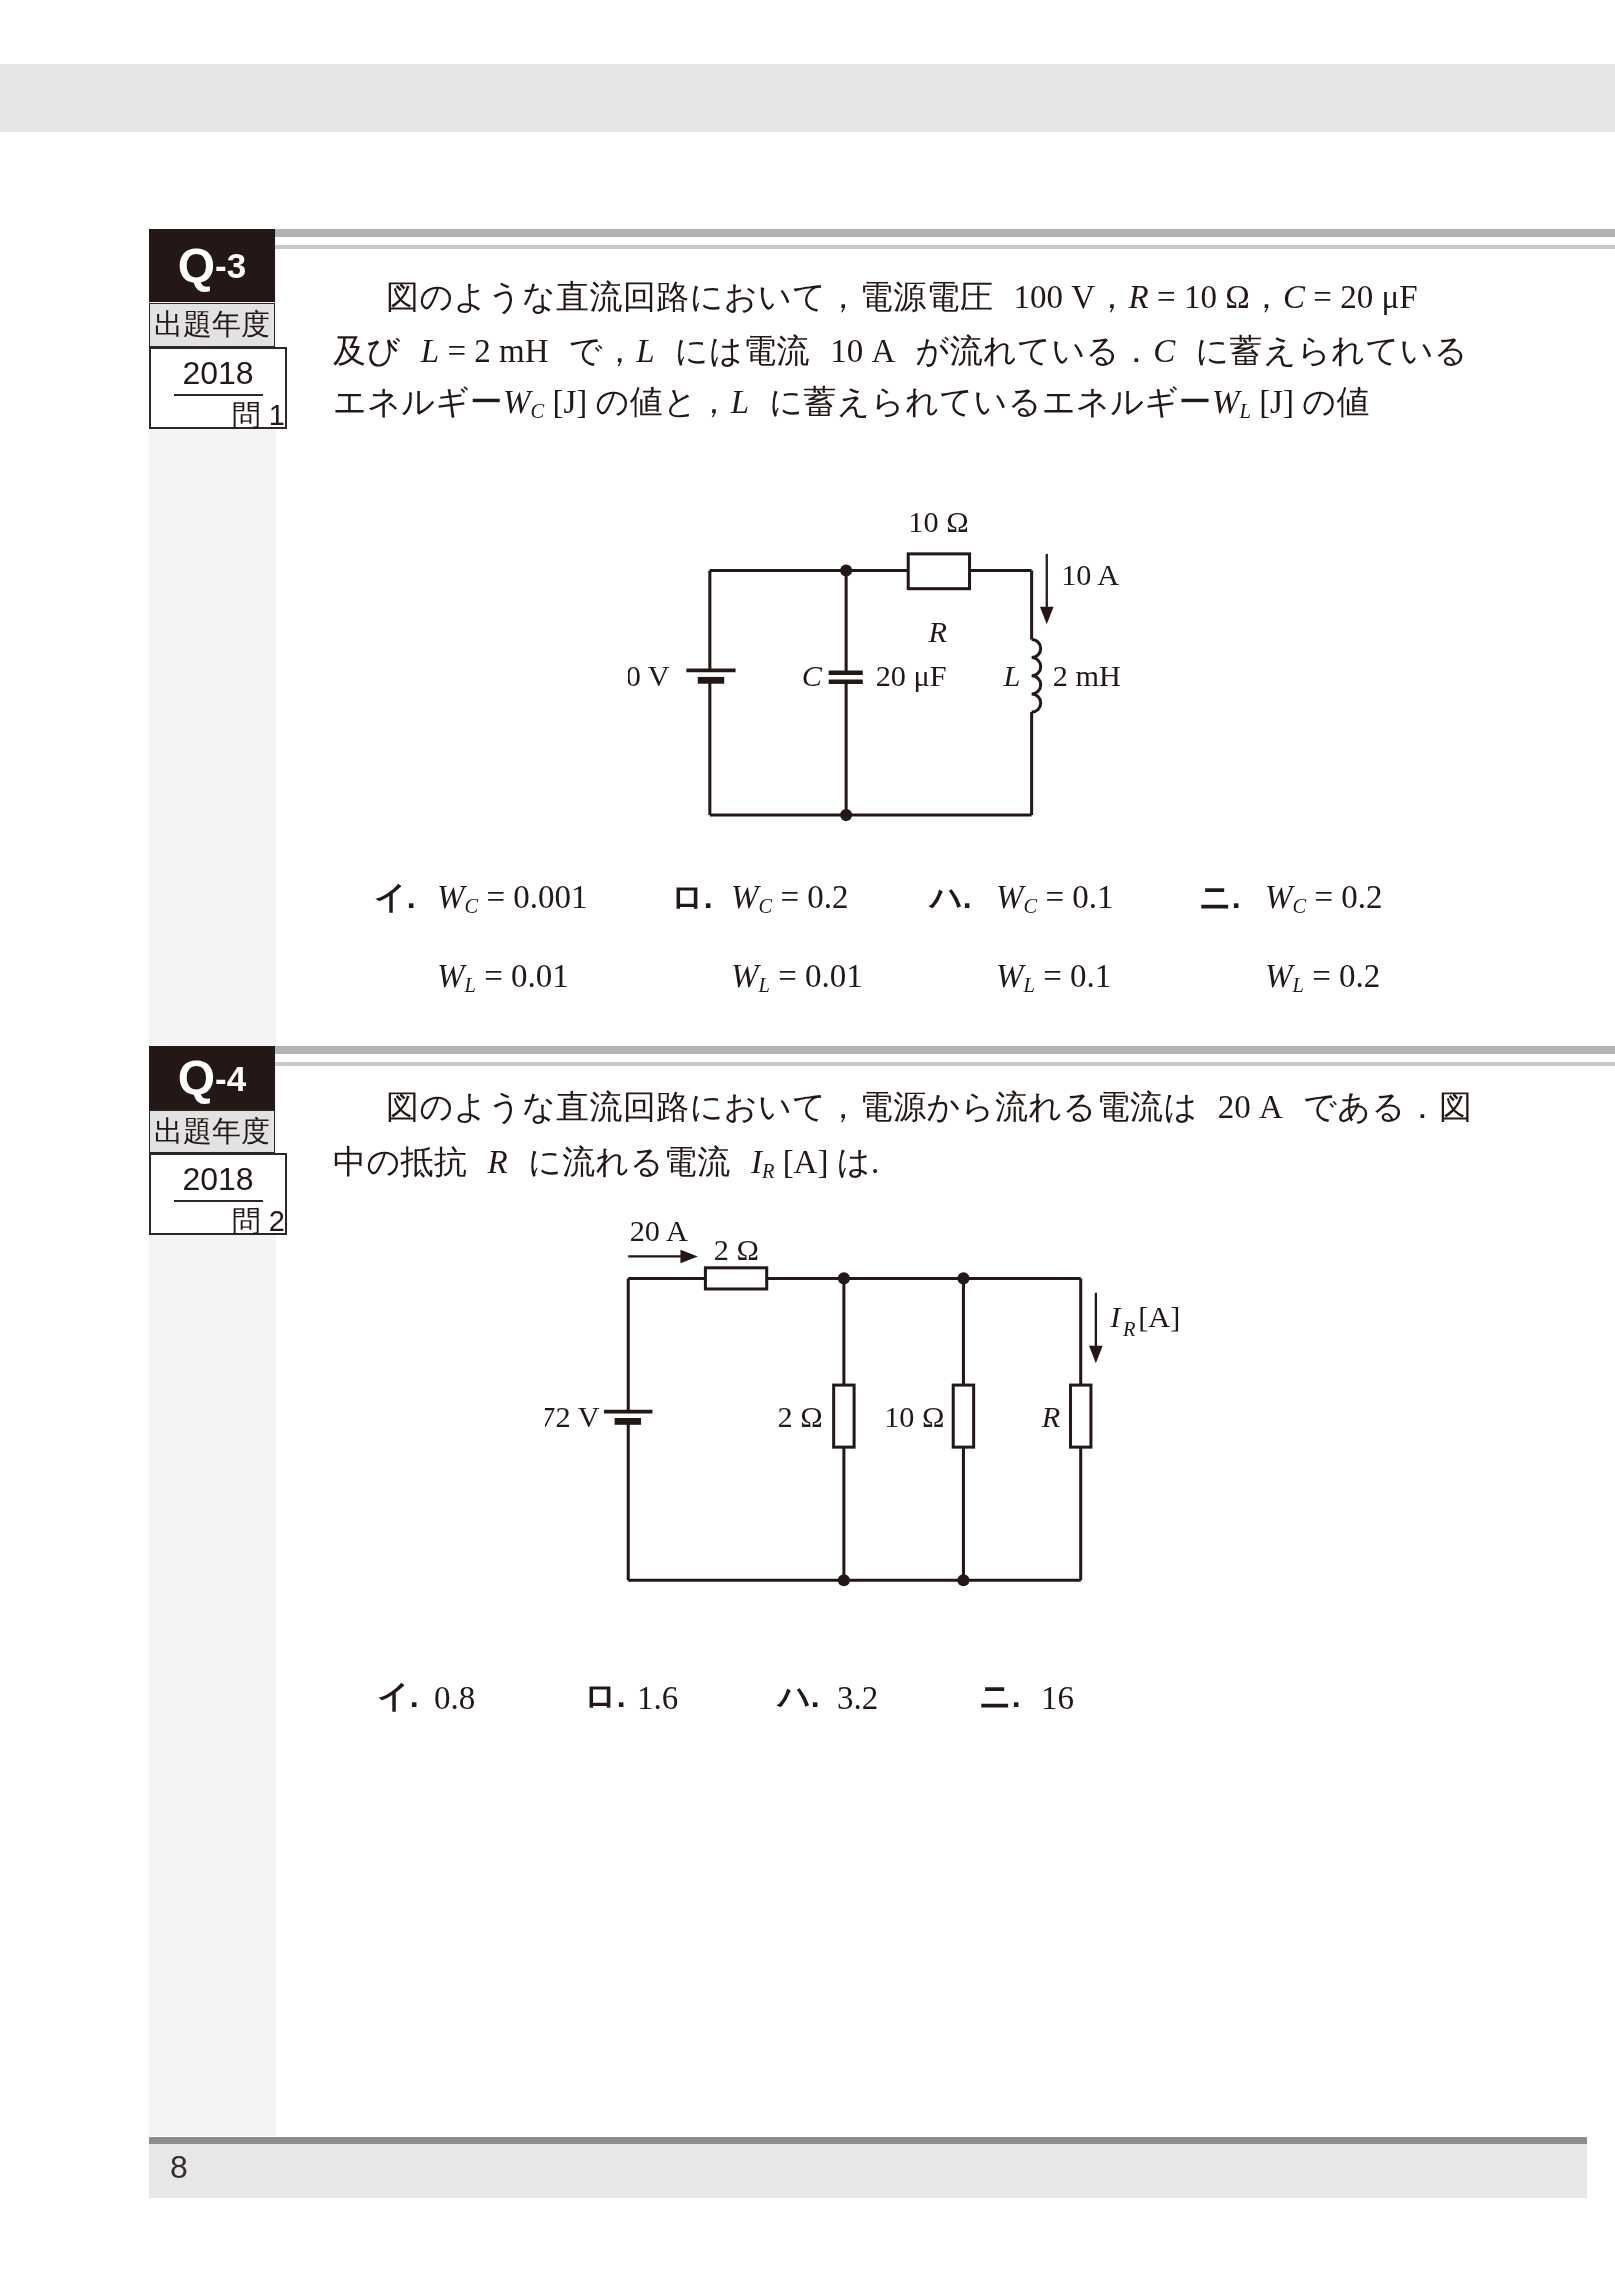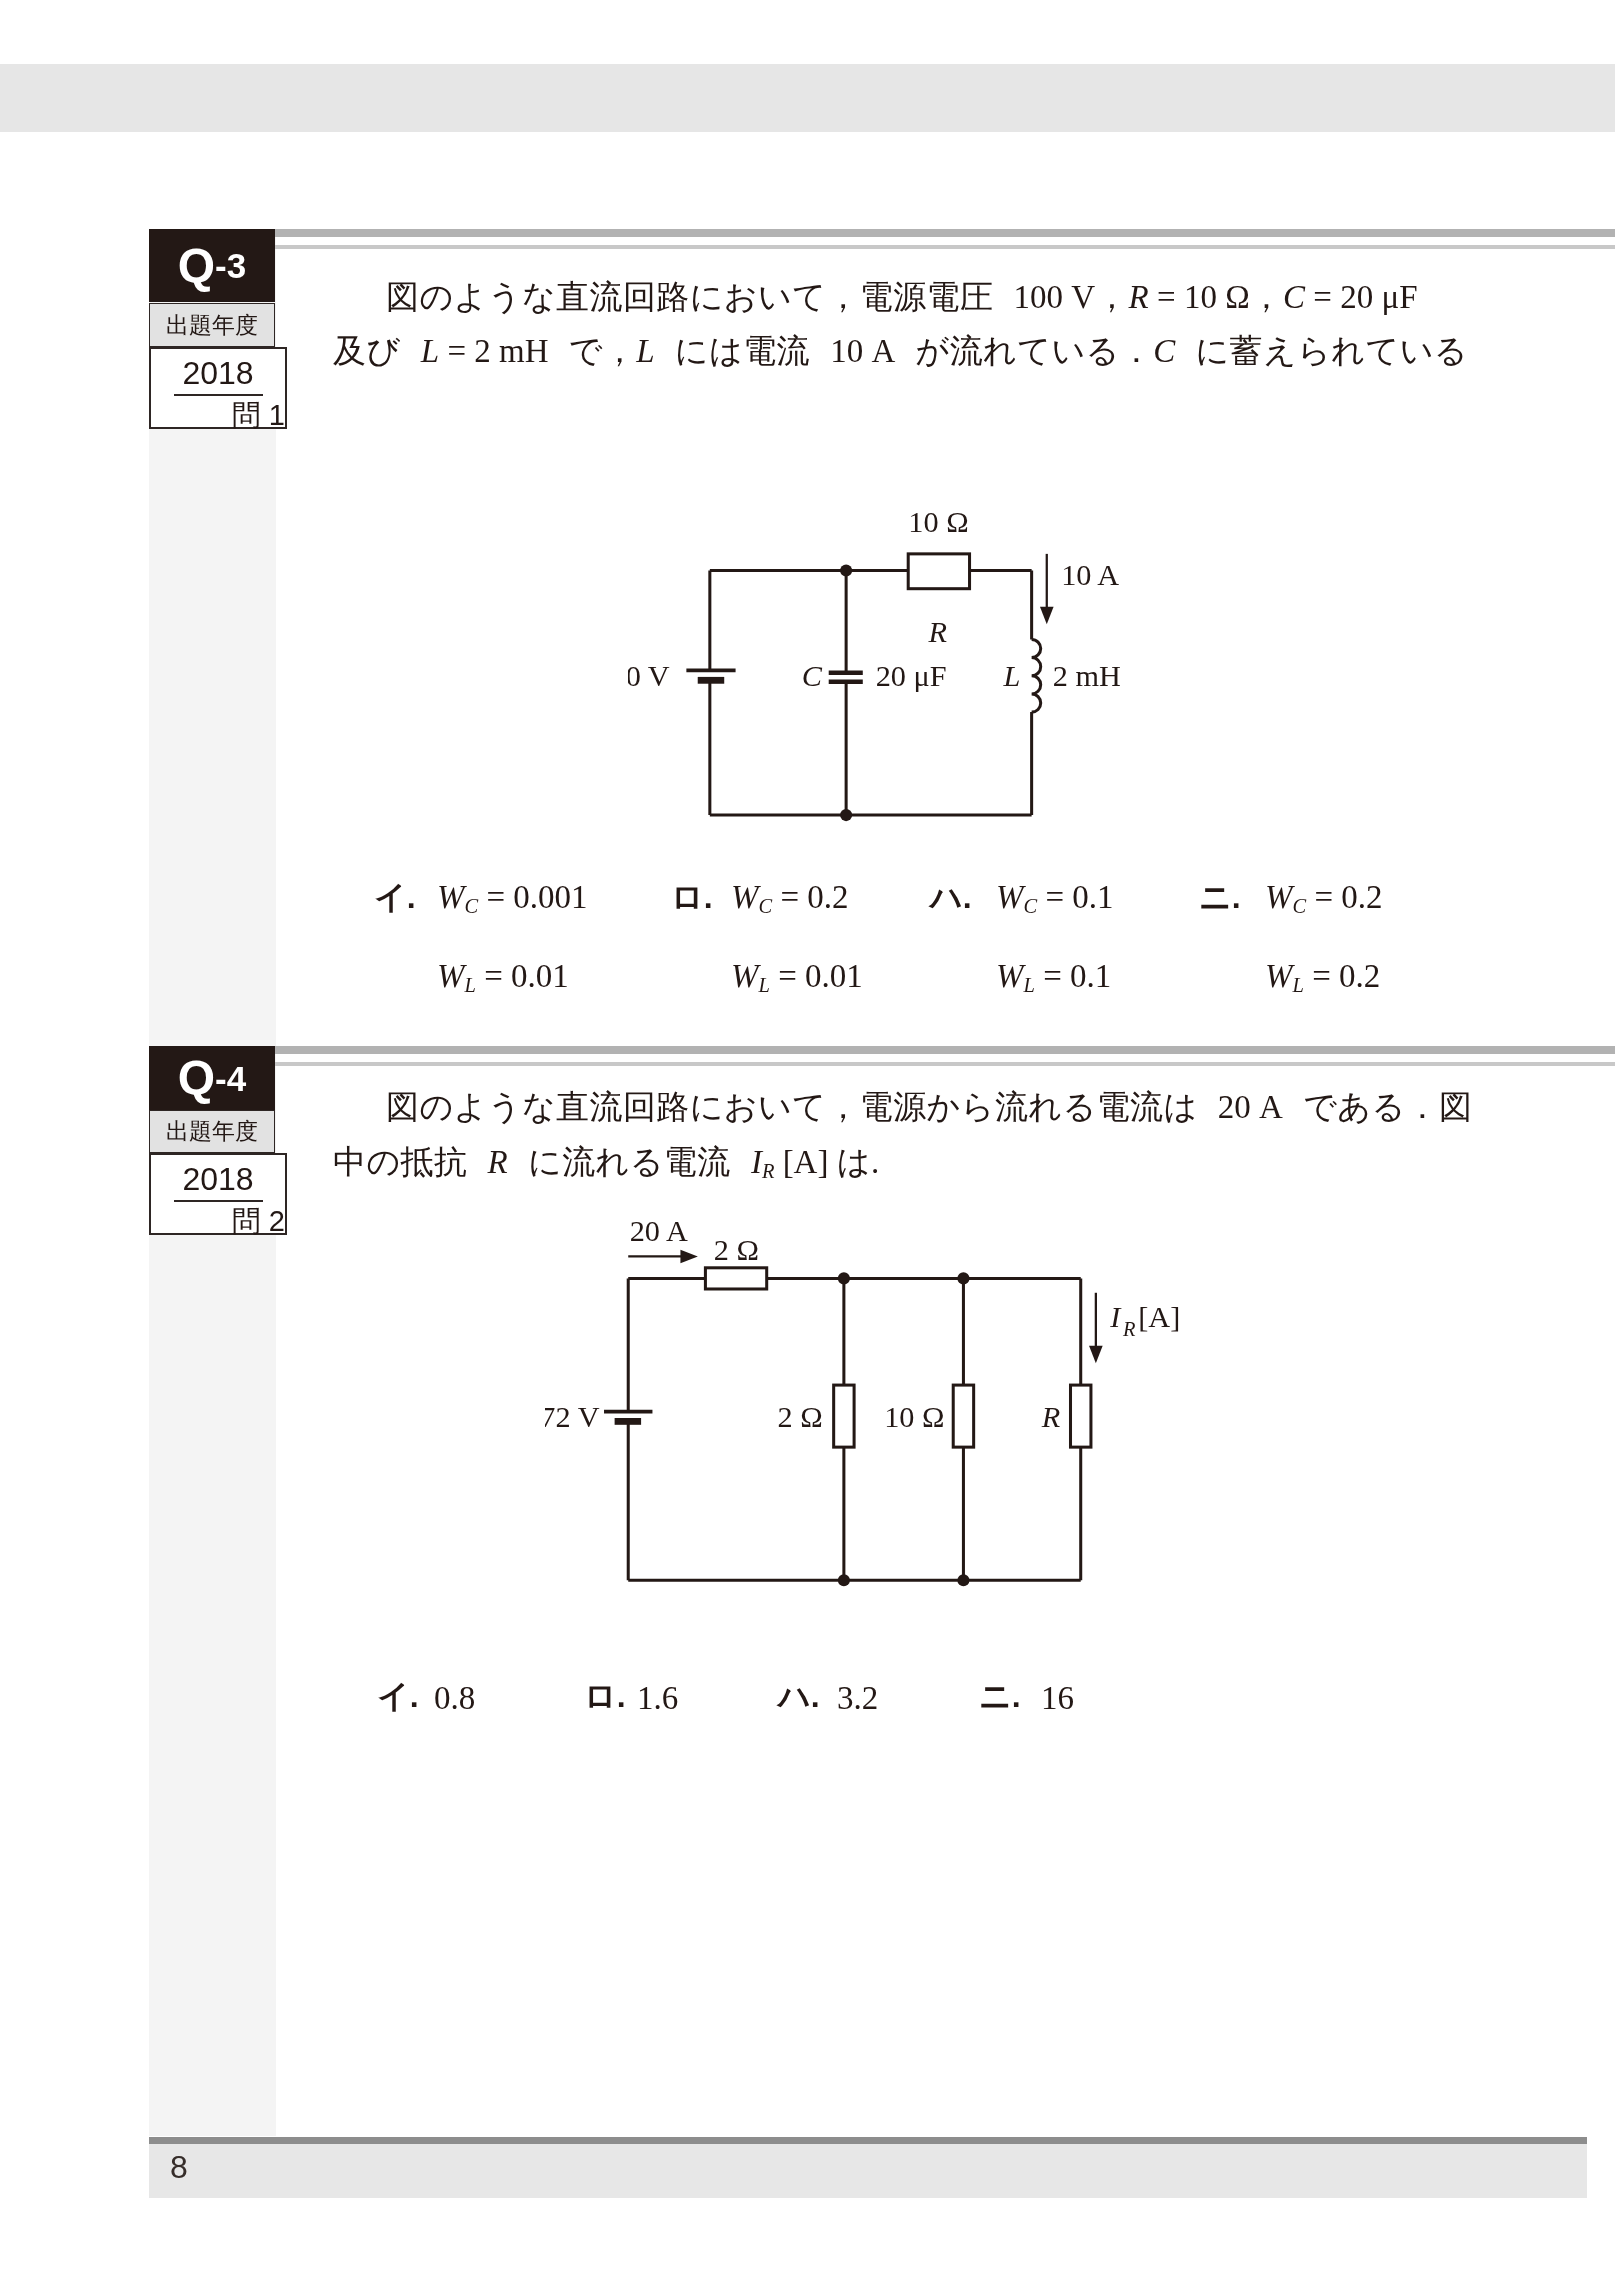--- a/index.html
+++ b/index.html
@@ -19,21 +19,21 @@
   .hrule-thin{height:3.8px;background:#c8c8c8;left:275px;width:1340px;}
 
   
   .qbadge{left:149px;width:126px;background:#231815;color:#ffffff;
           display:flex;align-items:center;justify-content:center;
           font-family:"Liberation Sans",sans-serif;font-weight:bold;}
   .badge-q{font-size:48px;line-height:1;}
   .badge-n{font-size:35px;line-height:1;}
   .yearlabel{left:149px;width:126px;background:#e2e2e2;border:1.5px solid #2e2624;box-sizing:border-box;
              display:flex;align-items:center;justify-content:center;
-             font-family:"Liberation Sans",sans-serif;font-size:23px;color:#231815;}
+             font-family:"Liberation Sans",sans-serif;font-size:29px;color:#231815;}
   .yearbox{left:149px;width:138px;background:#ffffff;border:2.3px solid #2e2624;box-sizing:border-box;
            text-align:center;font-family:"Liberation Sans",sans-serif;color:#231815;}
   .yearbox .yr{font-size:32px;line-height:1;margin-top:7.6px;}
   .yearbox .sep{width:89px;height:2.3px;background:#2e2624;margin:5.3px auto 4.5px auto;}
   .yearbox .qn{font-size:29px;line-height:1;text-align:right;}
 
   
   .textline{position:absolute;font-size:33px;line-height:1;white-space:nowrap;color:#231815;letter-spacing:0.4px;}
   .jp{font-family:Liberation Mono, monospace;}
   .rm{font-family:"Liberation Serif","DejaVu Serif",serif;letter-spacing:0;}
@@ -65,20 +65,21 @@
   </div>
   <div class="abs yearlabel" style="top:303px;height:44px;">出題年度</div>
   <div class="abs yearbox" style="top:347px;height:82px;">
     <div class="yr">2018</div>
     <div class="sep"></div>
     <div class="qn">問 1</div>
   </div>
 
   <div class="textline" style="left:386px;top:281px;"><span class="jp">図のような直流回路において，電源電圧 </span><span class="rm">100 V</span><span class="jp">，</span><span class="it">R</span><span class="rm"> = 10 Ω</span><span class="jp">，</span><span class="it">C</span><span class="rm"> = 20 μF</span></div>
   <div class="textline" style="left:333px;top:335px;"><span class="jp">及び </span><span class="it">L</span><span class="rm"> = 2 mH</span><span class="jp"> で，</span><span class="it">L</span><span class="jp"> には電流 </span><span class="rm">10 A</span><span class="jp"> が流れている．</span><span class="it">C</span><span class="jp"> に蓄えられている</span></div>
+  <div class="textline" style="left:333px;top:386px;"><span class="jp">エネルギー</span><span class="it">W</span><span class="subit">C</span><span class="rm"> [J] </span><span class="jp">の値と，</span><span class="it">L</span><span class="jp"> に蓄えられているエネルギー</span><span class="it">W</span><span class="subit">L</span><span class="rm"> [J] </span><span class="jp">の値</span></div>
 
   <svg class="abs" style="left:628px;top:488px;" width="515" height="371" viewBox="0 0 680 490">
     <g stroke="#231815" fill="none" stroke-width="4">
       <path d="M108 109 H370 M451 109 H533 M533 109 V200 M533 296 V432 M108 432 H533 M108 109 V241 M108 254 V432 M288 109 V244 M288 256 V432"></path>
       <path d="M533 200 A12 12 0 0 1 533 224 A12 12 0 0 1 533 248 A12 12 0 0 1 533 272 A12 12 0 0 1 533 296"></path>
     </g>
     <rect x="370" y="87" width="81" height="46" fill="#ffffff" stroke="#231815" stroke-width="4"></rect>
     <line x1="77" y1="241" x2="142" y2="241" stroke="#231815" stroke-width="5"></line>
     <line x1="92" y1="254" x2="127" y2="254" stroke="#231815" stroke-width="9"></line>
     <line x1="265" y1="244" x2="310" y2="244" stroke="#231815" stroke-width="6"></line>

